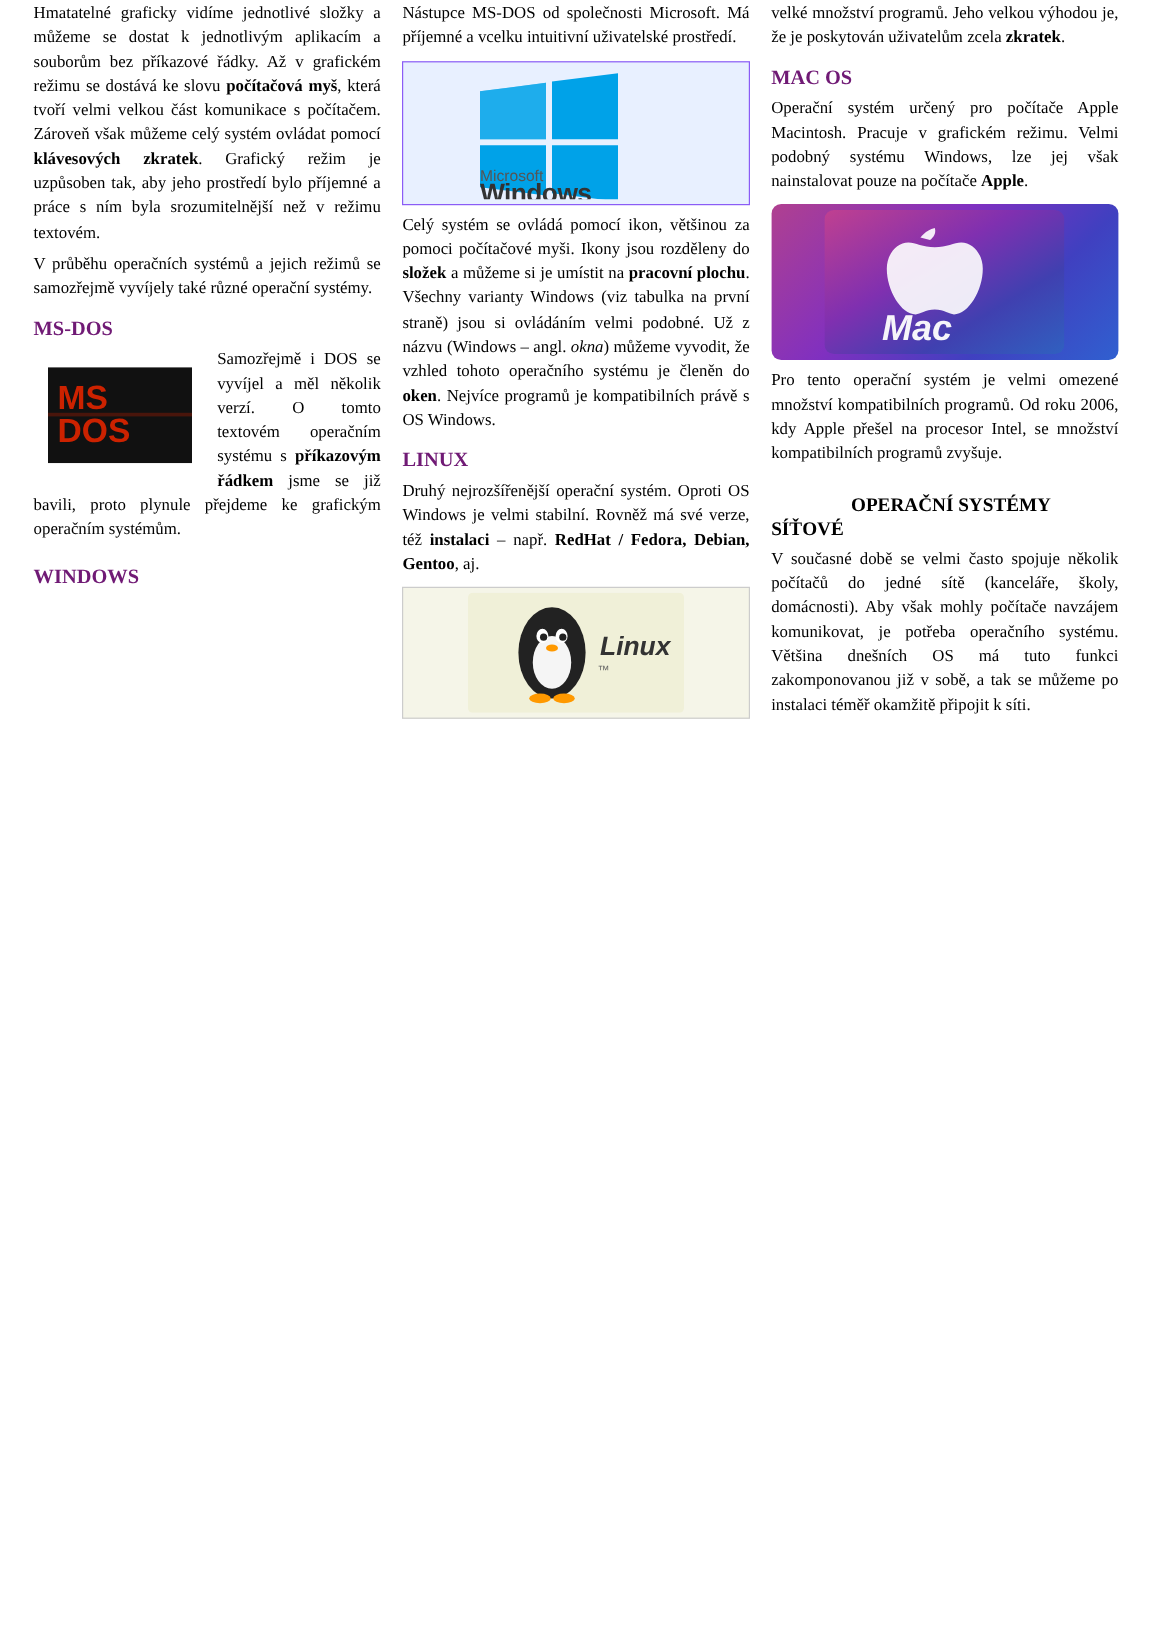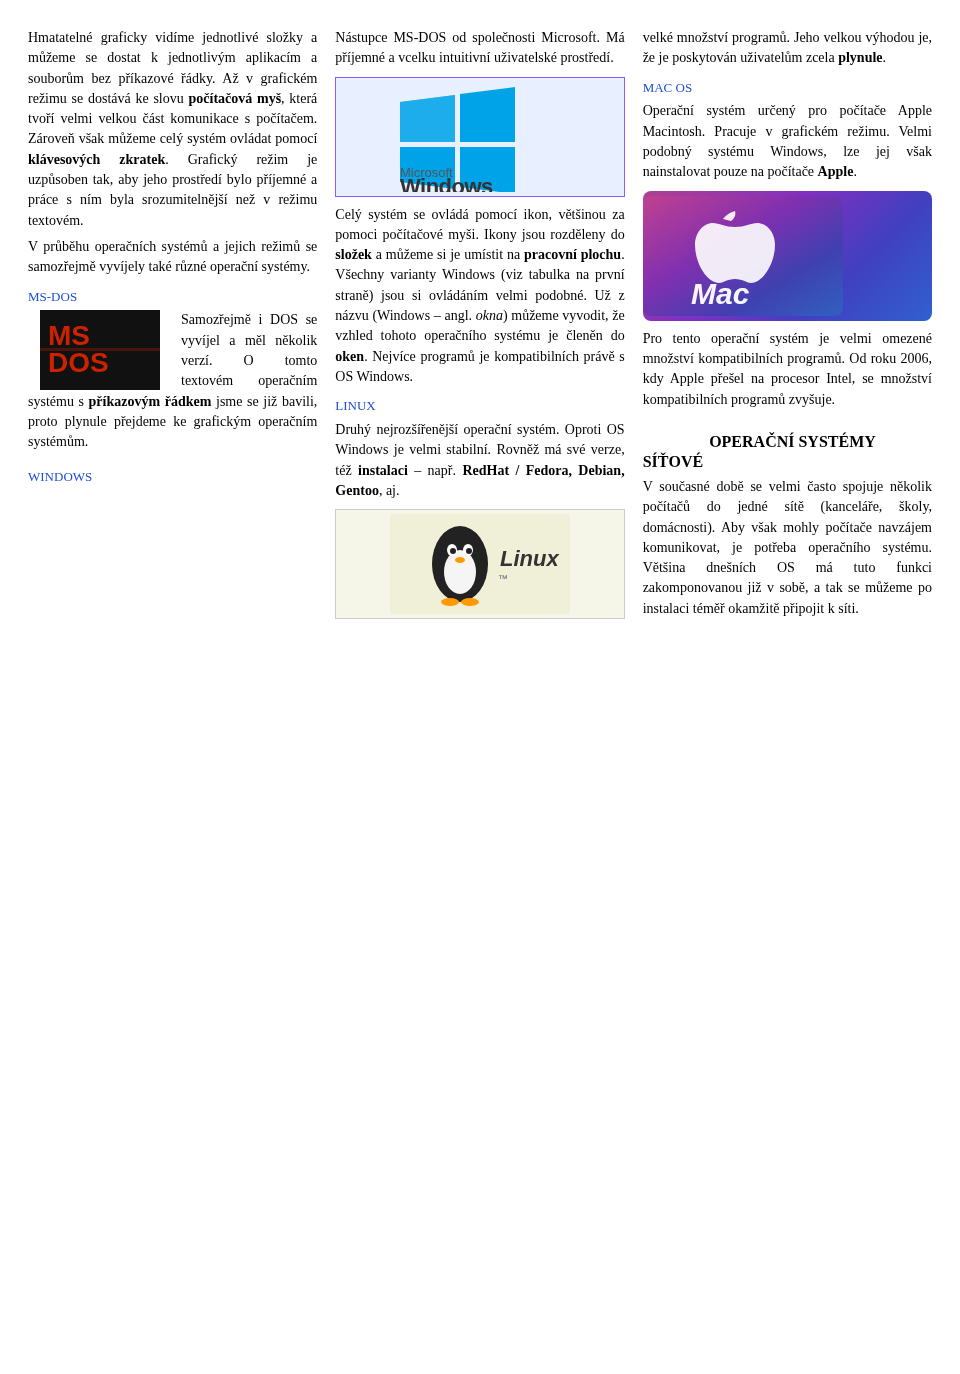--- a/index.html
+++ b/index.html
@@ -6,61 +6,61 @@
     body {
       font-family: 'Times New Roman', Times, serif;
       font-size: 14px;
       line-height: 1.45;
       color: #000;
       background: #fff;
       width: 960px;
     }
     .page {
       width: 960px;
-      padding: 28px 28px;
+      padding: 2px 28px;
     }
     .columns {
       display: grid;
       grid-template-columns: 1fr 1fr 1fr;
       gap: 18px;
     }
     .col { }
     p {
       text-align: justify;
       margin-bottom: 6px;
     }
     h2 {
       font-size: 18px;
       font-weight: bold;
       color: #1a3a6e;
       margin: 10px 0 6px 0;
     }
     h3 {
-      font-size: 13px;
-      font-weight: normal;
-      color: #1d4ed8;
+      font-size: 17px;
+      font-weight: bold;
+      color: #701a75;
       margin: 10px 0 4px 0;
     }
     .bold { font-weight: bold; }
     .italic { font-style: italic; }
     
     .windows-logo {
       width: 100%;
       height: 120px;
       margin: 8px 0;
       display: flex;
       align-items: center;
       justify-content: center;
       background: #e8f0ff;
       border: 1px solid #8b5cf6;
     }
     .msdos-logo {
       width: 143px;
       height: 80px;
-      margin: 0 auto;
+      margin: 16px auto;
       display: flex;
       align-items: flex-end;
       justify-content: center;
       float: left;
       margin-right: 10px;
     }
     .linux-logo {
       width: 100%;
       height: 110px;
       margin: 8px 0;
@@ -69,21 +69,21 @@
       justify-content: center;
       background: #f5f5e8;
       border: 1px solid #ccc;
     }
     .apple-mac-logo {
       width: 100%;
       height: 130px;
       margin: 8px 0;
       display: flex;
       align-items: center;
-      justify-content: flex-start;
+      justify-content: center;
       background: linear-gradient(135deg, #b04090 0%, #8030c0 40%, #4040c0 70%, #3060d0 100%);
       border-radius: 8px;
     }
     .clearfix::after { content: ''; display: table; clear: both; }
     .heading-síťové {
       font-size: 16px;
       font-weight: bold;
       color: #000;
       margin: 10px 0 4px 0;
     }
@@ -176,21 +176,21 @@
 
           <text x="110" y="52" font-family="Arial, sans-serif" font-size="22" font-weight="bold" font-style="italic" fill="#333">Linux</text>
           <text x="108" y="68" font-family="Arial, sans-serif" font-size="10" fill="#666">™</text>
         </svg>
       </div>
 
     </div>
 
     <div class="col">
       <p>
-        velké množství programů. Jeho velkou výhodou je, že je poskytován uživatelům zcela <span class="bold">plynule</span>.
+        velké množství programů. Jeho velkou výhodou je, že je poskytován uživatelům zcela <span class="bold">zkratek</span>.
       </p>
 
       <h3>MAC OS</h3>
 
       <p>
         Operační systém určený pro počítače Apple Macintosh. Pracuje v grafickém režimu. Velmi podobný systému Windows, lze jej však nainstalovat pouze na počítače <span class="bold">Apple</span>.
       </p>
 
       <div class="apple-mac-logo">
         <svg width="200" height="120" viewBox="0 0 200 120">

